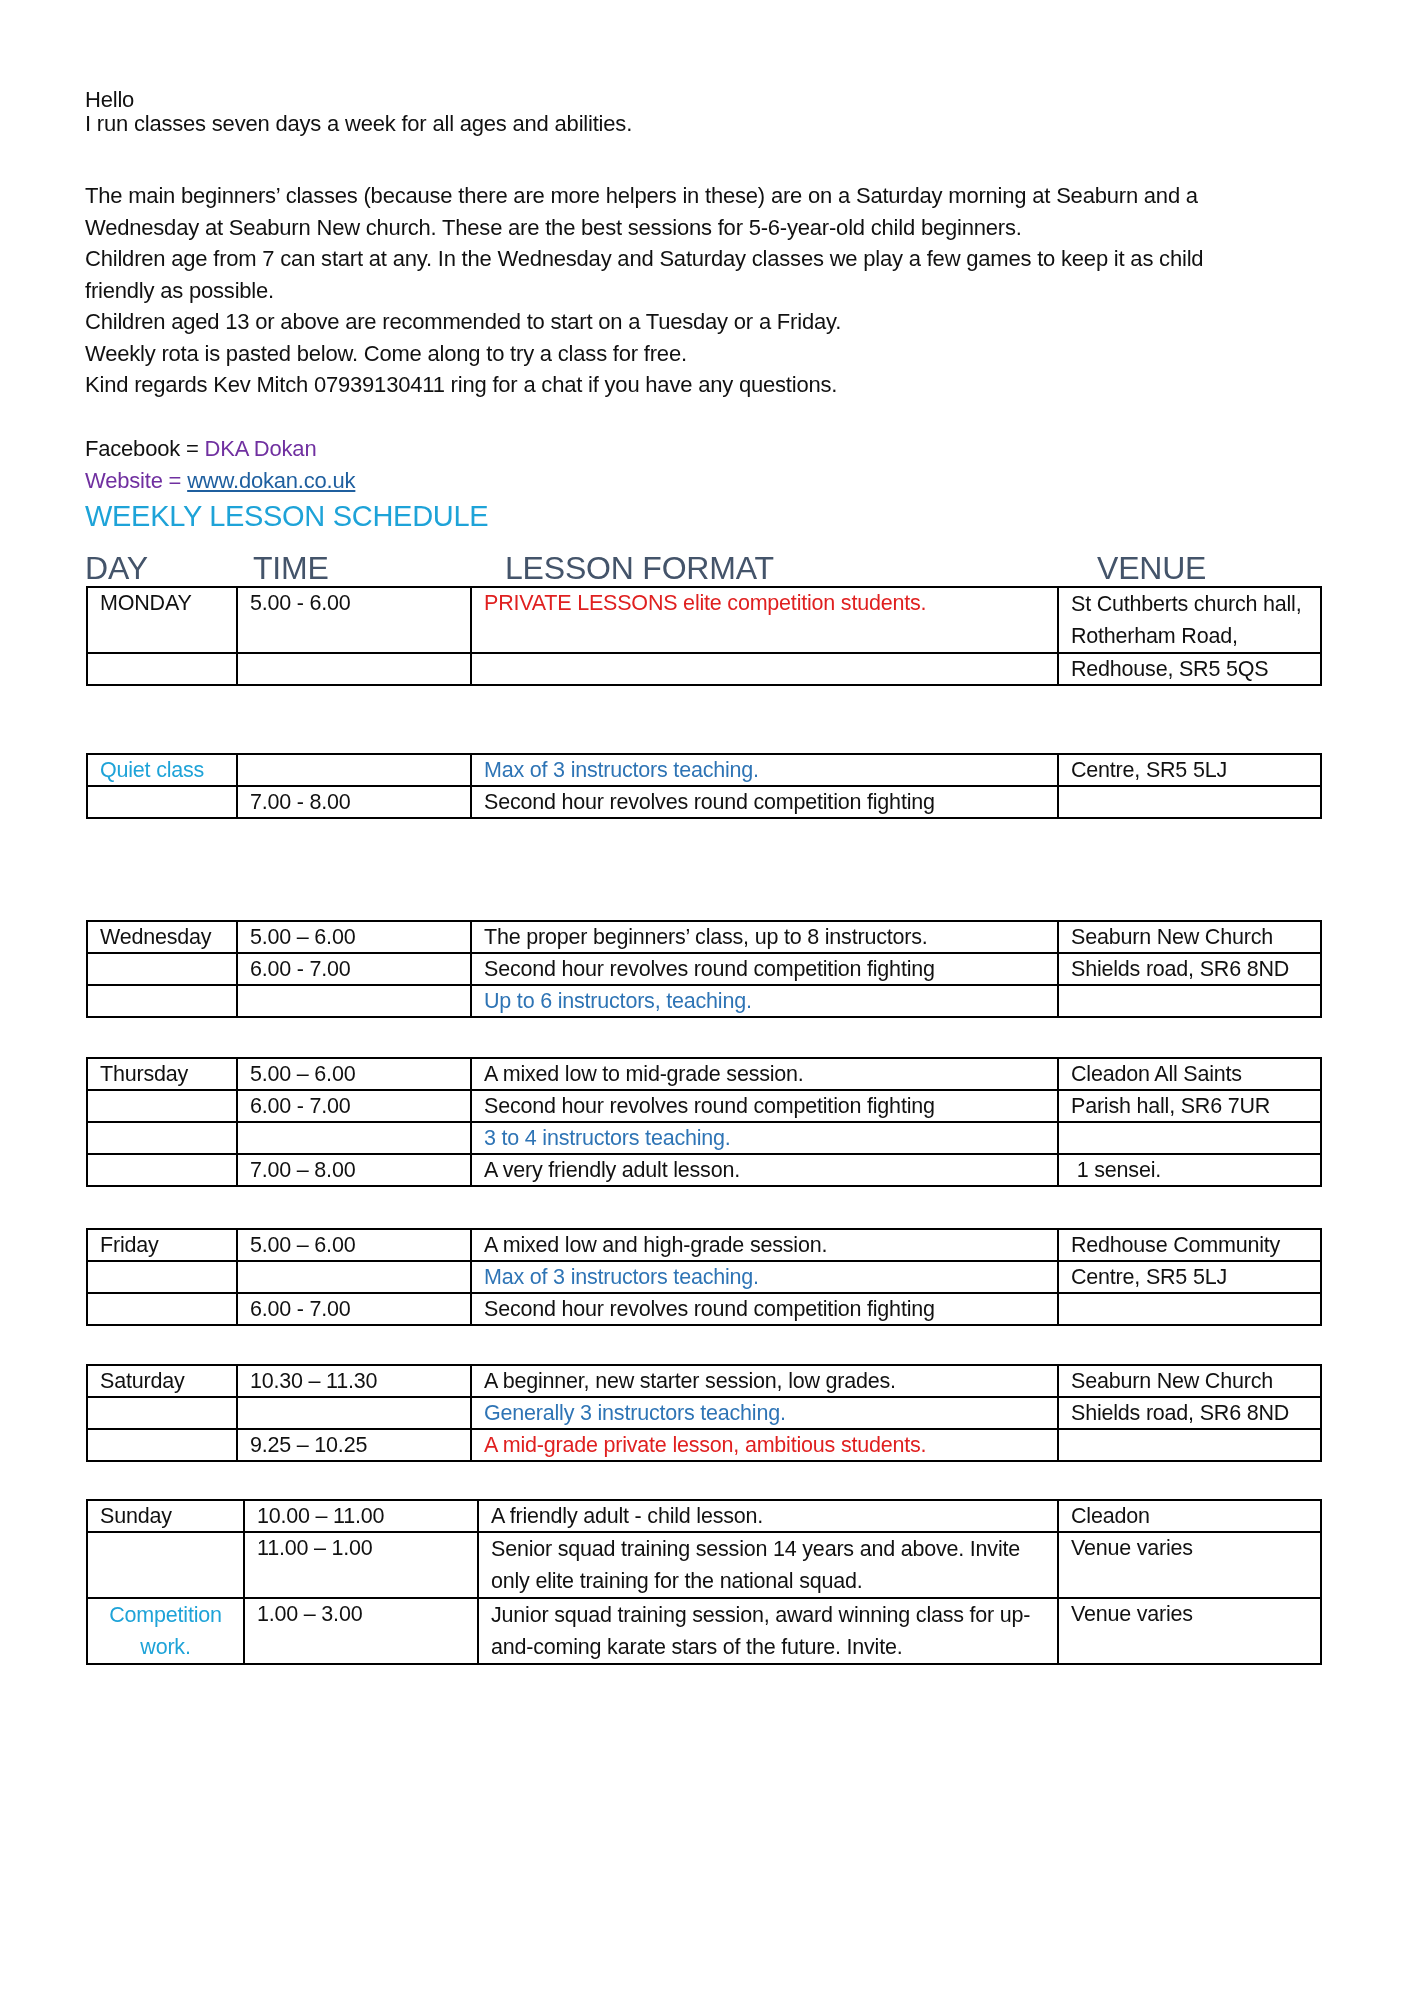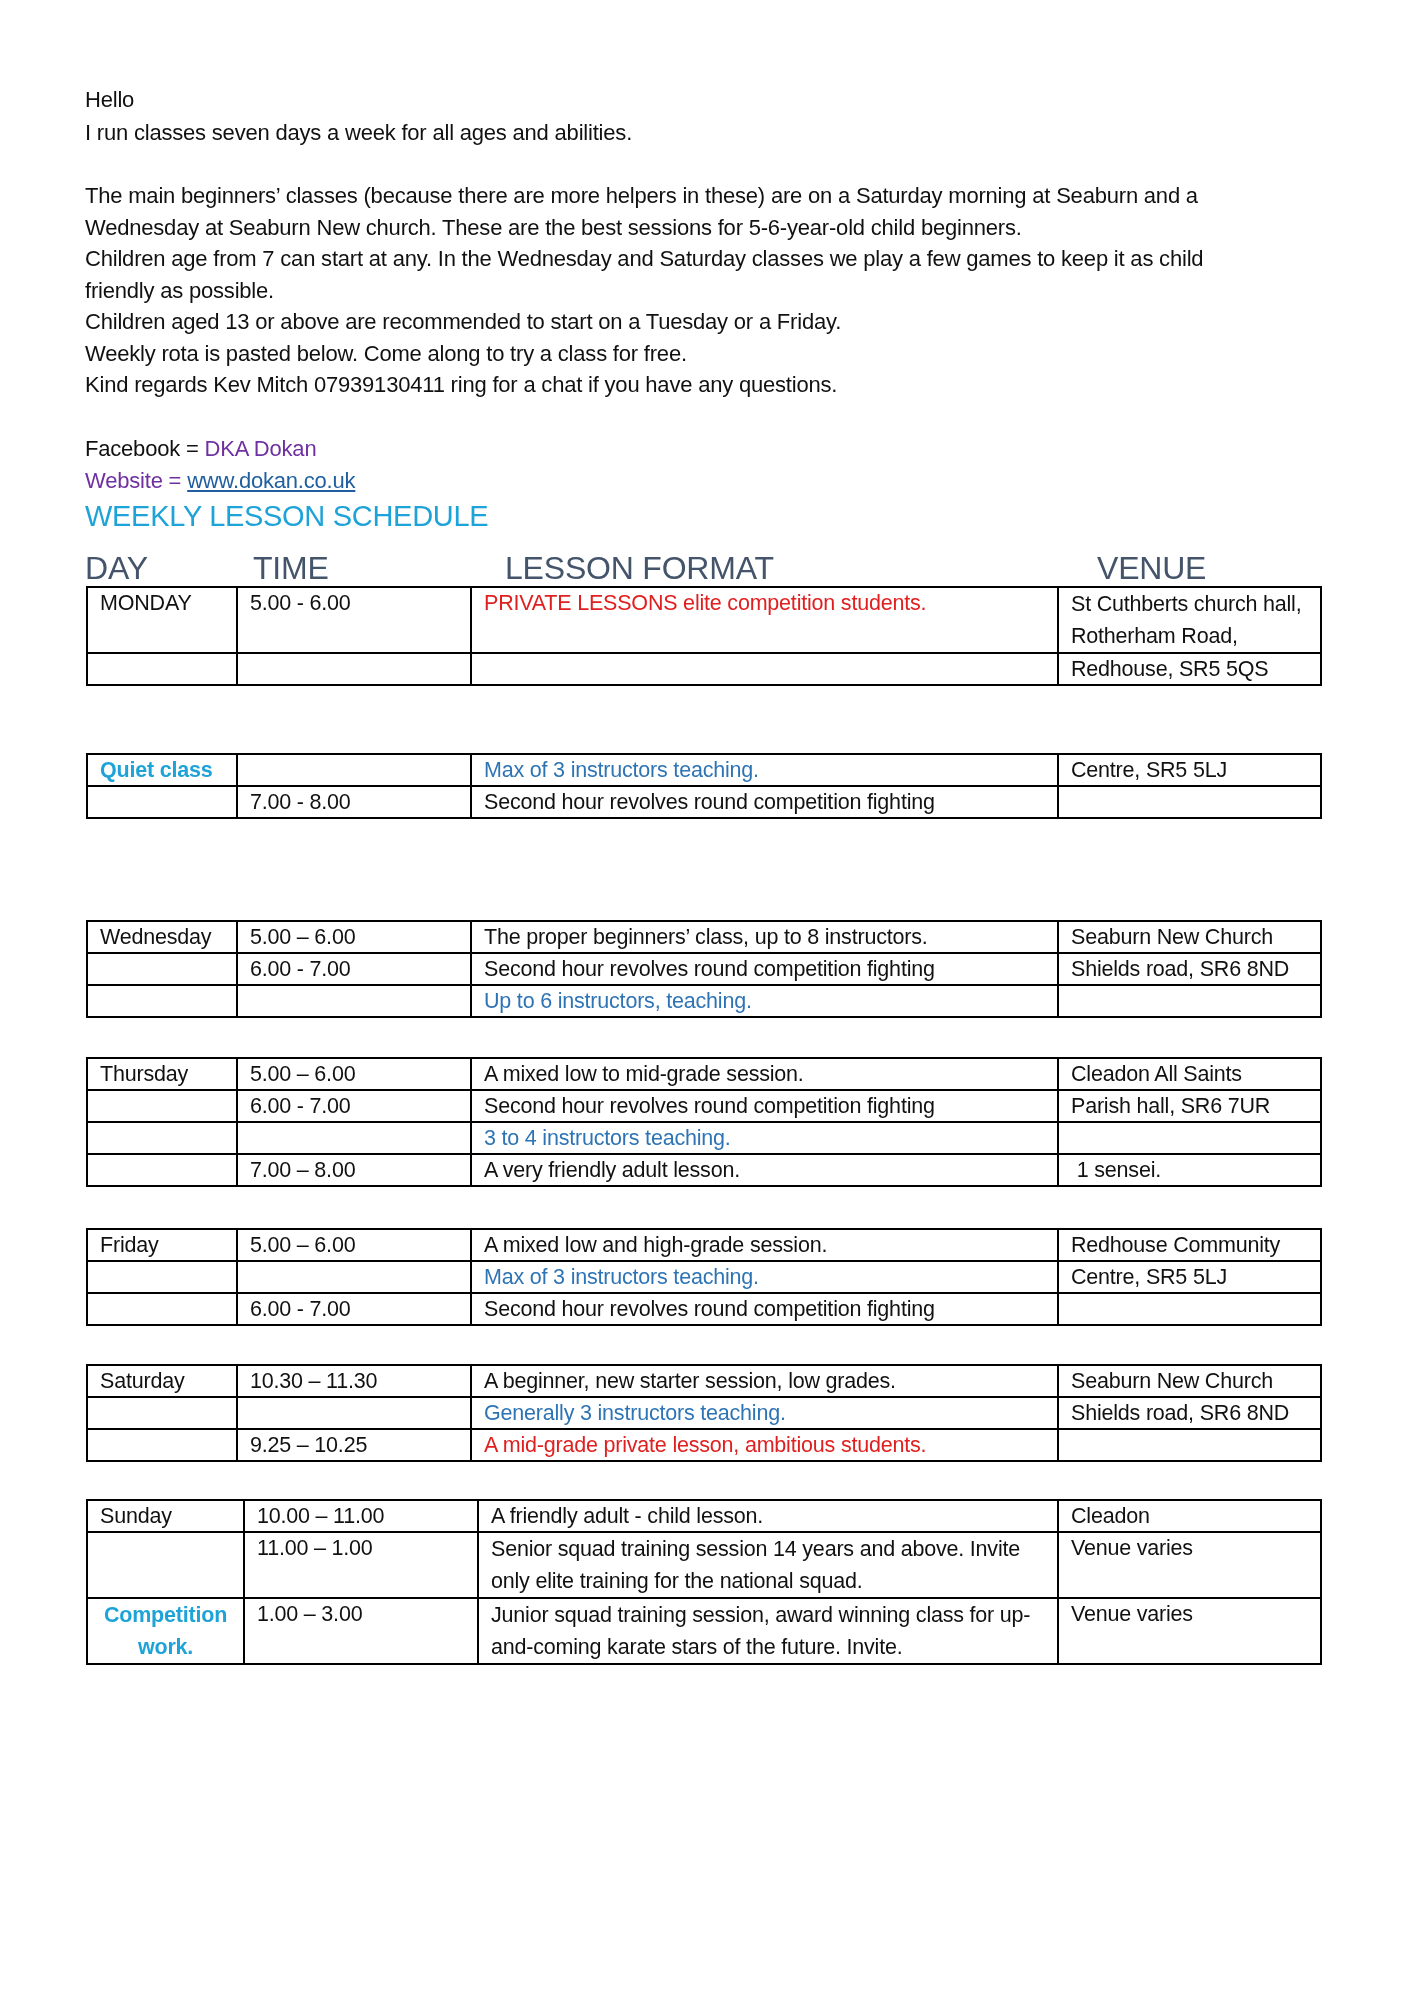--- a/index.html
+++ b/index.html
@@ -7,29 +7,29 @@
          font-family:"Liberation Sans", sans-serif; color:#111; }
   .line { position:absolute; left:85px; font-size:22px; line-height:30px; white-space:nowrap; letter-spacing:-0.2px; }
   .purple { color:#7030a0; }
   .link { color:#1f5f9f; text-decoration:underline; }
   .heading { position:absolute; left:85px; top:500px; font-size:29px; color:#1ea3d8; white-space:nowrap; letter-spacing:-0.3px; }
   .colhead { position:absolute; top:550px; font-size:32px; color:#44546a; white-space:nowrap; letter-spacing:-0.2px; }
   table.sched { position:absolute; left:86px; width:1234px; border-collapse:collapse; table-layout:fixed; }
   table.sched td { border:2px solid #000; font-size:21.5px; padding:0 12px; height:30px; line-height:30px; vertical-align:top; white-space:nowrap; overflow:hidden; letter-spacing:-0.2px; }
   td.wrap { white-space:normal !important; }
   .blue { color:#2e74b5; }
-  .teal { color:#1ea3d8;font-weight:bold; }
+  .teal { color:#1ea3d8; }
   .red { color:#e02020; }
   .center { text-align:center;margin-left:48px; }
 </style>
 </head>
 <body>
 
 <div class="line" style="top:85px;">Hello</div>
-<div class="line" style="top:118px;">I run classes seven days a week for all ages and abilities.</div>
+<div class="line" style="top:109px;">I run classes seven days a week for all ages and abilities.</div>
 <div class="line" style="top:181px;text-align:right;">The main beginners’ classes (because there are more helpers in these) are on a Saturday morning at Seaburn and a</div>
 <div class="line" style="top:213px;">Wednesday at Seaburn New church. These are the best sessions for 5-6-year-old child beginners.</div>
 <div class="line" style="top:244px;">Children age from 7 can start at any.  In the Wednesday and Saturday classes we play a few games to keep it as child</div>
 <div class="line" style="top:276px;">friendly as possible.</div>
 <div class="line" style="top:307px;">Children aged 13 or above are recommended to start on a Tuesday or a Friday.</div>
 <div class="line" style="top:339px;">Weekly rota is pasted below. Come along to try a class for free.</div>
 <div class="line" style="top:370px;">Kind regards Kev Mitch 07939130411 ring for a chat if you have any questions.</div>
 
 <div class="line" style="top:434px;">
   <span>Facebook = </span><span class="purple">DKA Dokan</span>

